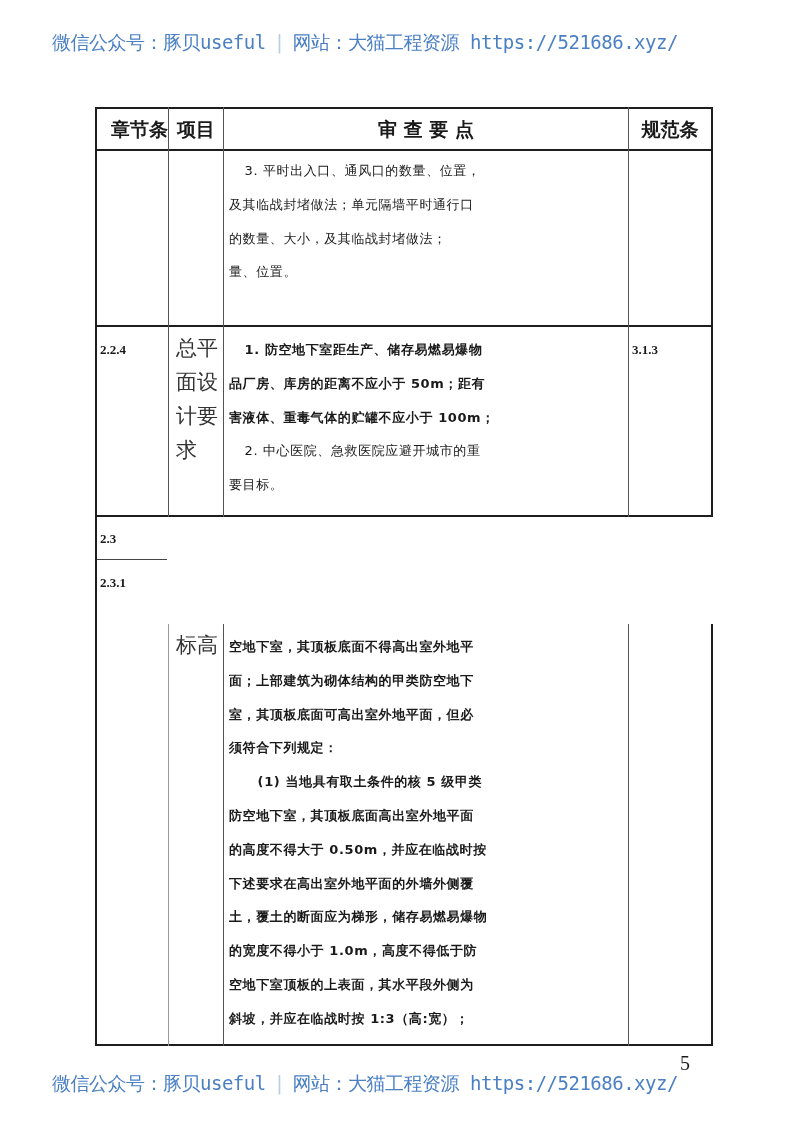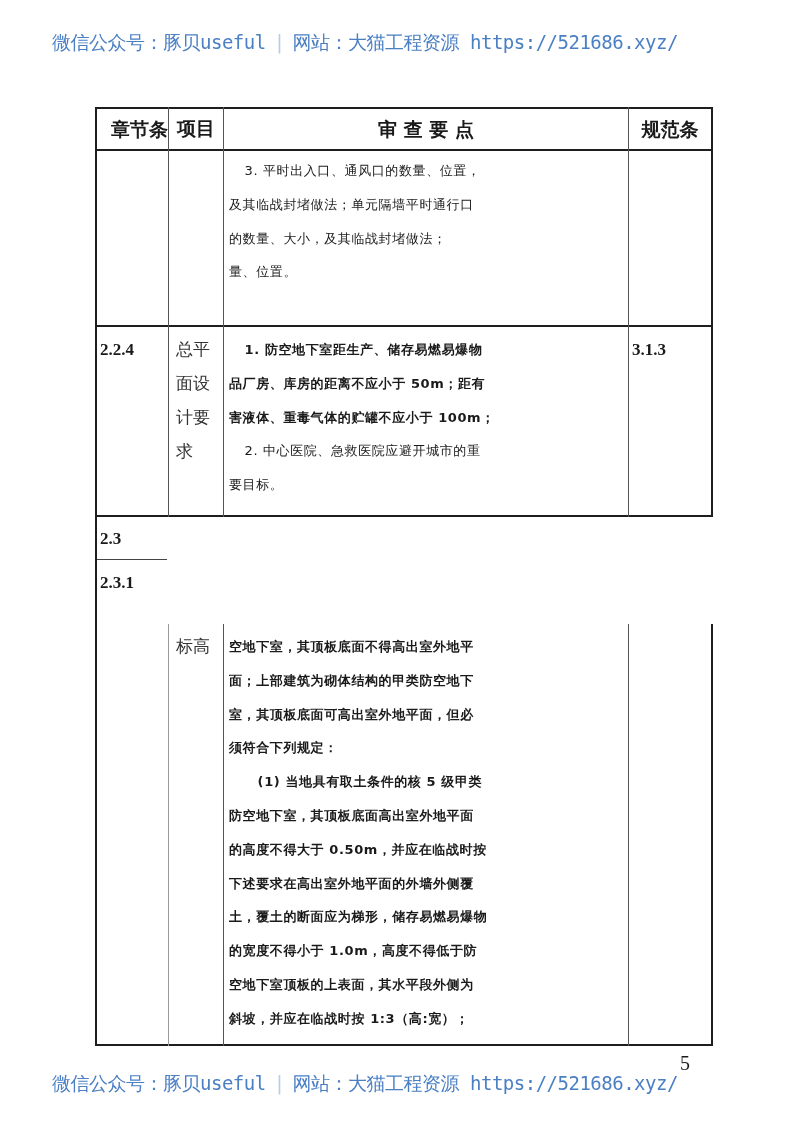--- a/index.html
+++ b/index.html
@@ -11,26 +11,26 @@
   .wm .sep { color:#b8cde6; margin:0 8px; }
   .wm-top { top:27px; }
   .wm-bot { top:1068px; }
   .line { position:absolute; background:#1e1e1e; }
   .h { height:2px; }
   .v { width:2px; }
   .thin-h { height:1px; background:#444; }
   .thin-v { width:1px; background:#555; }
   .cell { position:absolute; font-size:19px; line-height:34px; }
   .hdr { font-family:"DejaVu Sans","Liberation Sans",sans-serif; font-weight:bold; font-size:19px; line-height:42px; text-align:center; }
-  .num { font-family:"Liberation Serif","DejaVu Serif",serif; font-weight:bold; font-size:17px; }
+  .num { font-family:"Liberation Serif","DejaVu Serif",serif; font-weight:bold; font-size:13px; }
   .body-text { font-family:"DejaVu Sans","Liberation Sans",sans-serif; font-size:13px; line-height:33.8px; letter-spacing:0.6px; }
   .bold-text { font-weight:bold; }
   .para { text-indent:1.2em; }
   .para2 { text-indent:2.2em; }
-  .item-label { font-family:Liberation Sans, sans-serif; font-size:17px; line-height:34px; color:#333; }
+  .item-label { font-family:Liberation Mono, monospace; font-size:21px; line-height:34px; color:#333; }
   .page-num { position:absolute; left:680px; top:1052px; font-size:20px; font-family:"Liberation Serif",serif; }
 </style>
 </head>
 <body>
 
 <div class="wm wm-top">
   <span>微信公众号：豚贝useful</span><span class="sep">|</span><span>网站：大猫工程资源 https://521686.xyz/</span>
 </div>
 
 <div>
@@ -56,21 +56,21 @@
   <div class="line thin-v" style="left:168px; top:107px; height:410px;"></div>
 
   <div class="line thin-v" style="left:223px; top:107px; height:410px;"></div>
   <div class="line thin-v" style="left:168px; top:624px; height:422px; background:#999;"></div>
   <div class="line thin-v" style="left:223px; top:624px; height:422px;"></div>
 
   <div class="line thin-v" style="left:628px; top:107px; height:410px;"></div>
   <div class="line thin-v" style="left:628px; top:624px; height:422px;"></div>
 
   <div class="cell hdr" style="left:96px; top:108px; width:72px;text-align:right;">章节条</div>
-  <div class="cell hdr" style="left:169px; top:108px; width:54px;font-family:Liberation Serif, serif;">项目</div>
+  <div class="cell hdr" style="left:169px; top:108px; width:54px;">项目</div>
   <div class="cell hdr" style="left:224px; top:108px; width:404px;">审 查 要 点</div>
   <div class="cell hdr" style="left:629px; top:108px; width:82px;">规范条</div>
 
   <div class="cell body-text" style="left:229px; top:154px; width:400px;">
     <div class="para">3. 平时出入口、通风口的数量、位置，</div>
     <div>及其临战封堵做法；单元隔墙平时通行口</div>
     <div>的数量、大小，及其临战封堵做法；</div>
     <div>量、位置。</div>
   </div>
 

